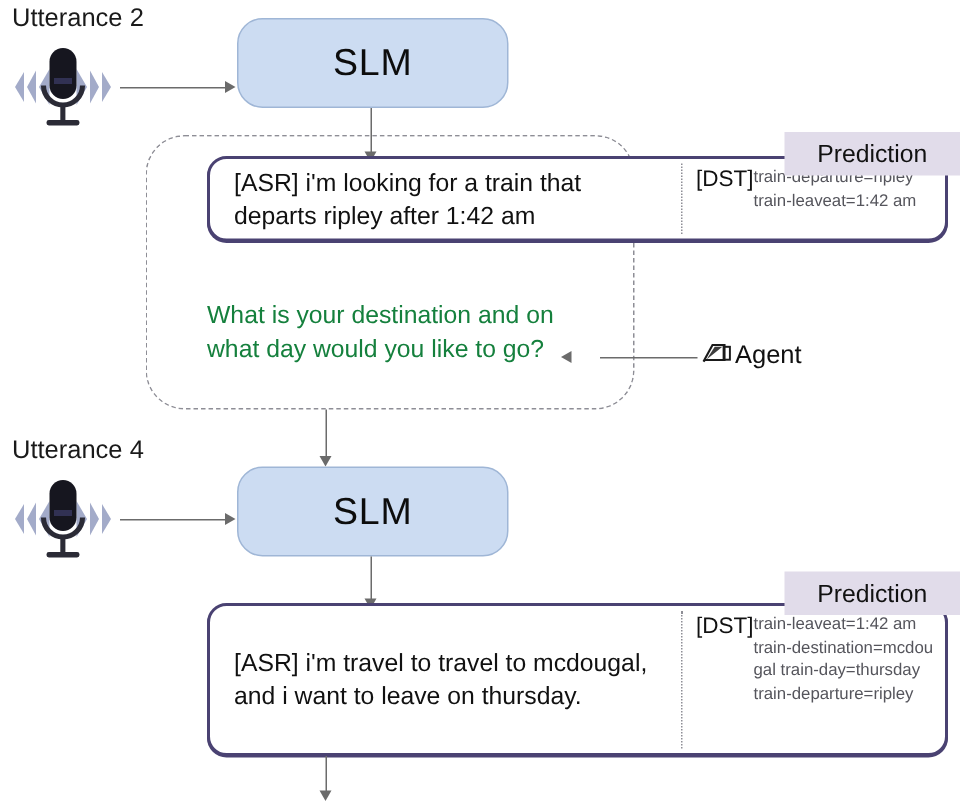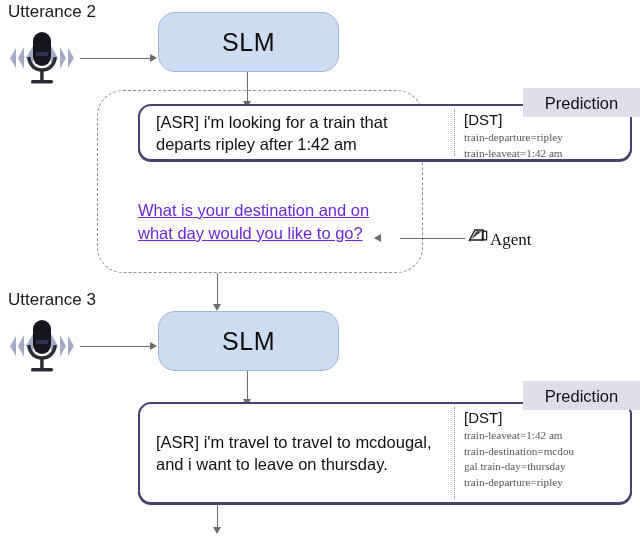--- a/index.html
+++ b/index.html
@@ -76,31 +76,31 @@
   .asr-divider {
     width: 0;
     border-left: 1.5px dotted #8e8e96;
     margin: 3px 0;
     flex: 0 0 auto;
   }
   .asr-right {
     flex: 1 1 auto;
     padding: 5px 6px 5px 9px;
     display: flex;
-    flex-direction: column;
+    flex-direction: row;
     justify-content: flex-start;
   }
   .dst-head {
     font-size: 15px;
     line-height: 18px;
     color: #111111;
     margin-bottom: 1px;
   }
   .dst-body {
-    font-family: Liberation Serif, serif;
+    font-family: Liberation Sans, sans-serif;
     font-size: 11.2px;
     line-height: 15.5px;
     color: #55555c;
     white-space: pre;
   }
 
   
   .pred-badge {
     background: #e1dcea;
     display: flex;
@@ -111,31 +111,29 @@
   .pred-badge span {
     font-size: 16.5px;
     line-height: 20px;
     color: #111111;
   }
 
   
   .agent-reply {
     font-size: 16.5px;
     line-height: 23px;
-    color: #6d28d9;
-    text-decoration: underline;
+    color: #15803d;
   }
   .agent-tag {
     display: flex;
-    align-items: flex-end;
+    align-items: flex-start;
     gap: 2px;
     font-size: 17px;
     color: #111111;
     white-space: nowrap;
-    font-family: Liberation Serif, serif;
   }
 
   
   .vline { position: absolute; background: #6b6b6b; width: 1.4px; }
   .hline { position: absolute; background: #6b6b6b; height: 1.4px; }
   .arrow-down {
     position: absolute;
     width: 0; height: 0;
     border-left: 4.5px solid transparent;
     border-right: 4.5px solid transparent;
@@ -224,21 +222,21 @@
         <path d="M4 12.6 L9.5 4.2 L14.6 4.2" fill="#1a1a1a" opacity="0.85"></path>
         <rect x="15.4" y="4.2" width="4.2" height="8.6" fill="none" stroke="#1a1a1a" stroke-width="1.3"></rect>
       </svg>
     </span>
     <span>Agent</span>
   </div>
 
   <div class="vline" style="left:217px; top:273px; height:34px;"></div>
   <div class="arrow-down" style="left:213.3px; top:304px;"></div>
 
-  <div class="node utt-label" style="left:8px; top:290px;">Utterance 3</div>
+  <div class="node utt-label" style="left:8px; top:290px;">Utterance 4</div>
 
   <div class="mic-icon" style="left:4px; top:314px;">
     <svg width="76" height="64" viewBox="0 0 76 64">
       <g fill="#9aa3c4" opacity="0.9">
         <path d="M6 32 L12 22 L12 42 Z"></path>
         <path d="M14 32 L20 21 L20 43 Z"></path>
         <path d="M22 32 L29 20 L29 44 Z"></path>
       </g>
       <g fill="#9aa3c4" opacity="0.9">
         <path d="M70 32 L64 22 L64 42 Z"></path>

